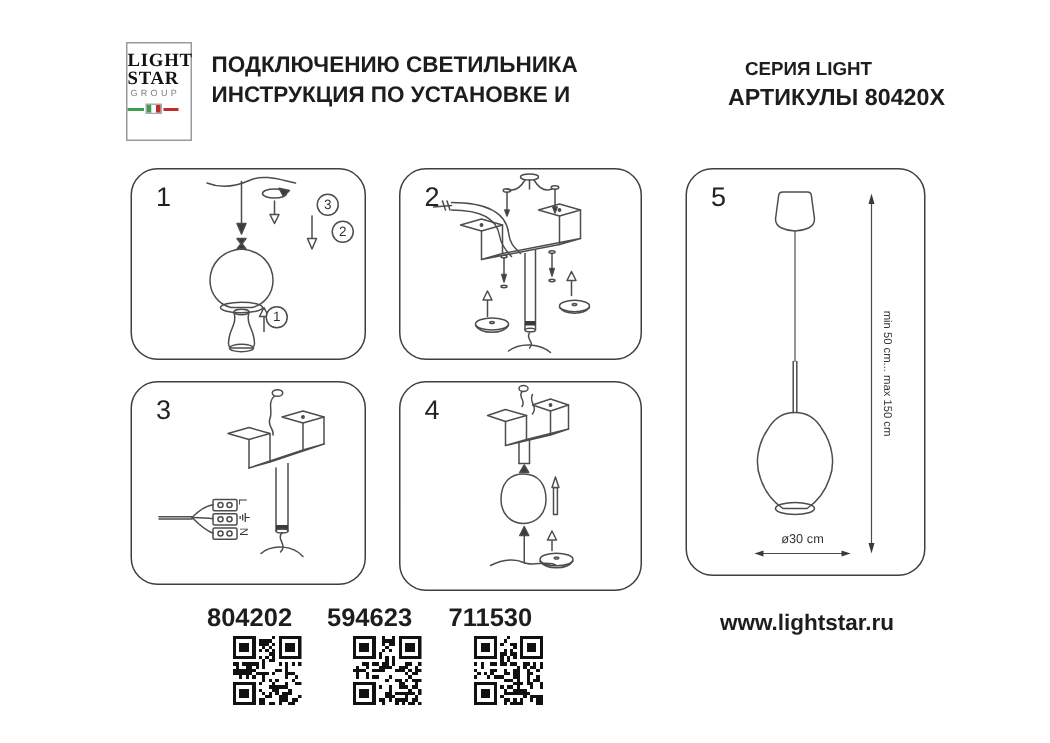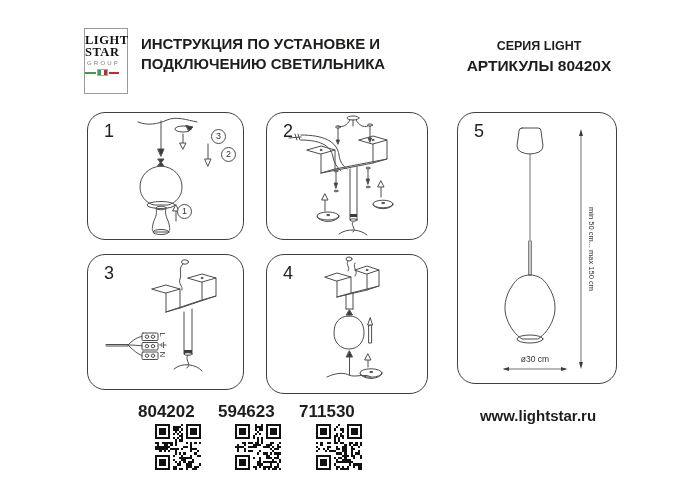--- a/index.html
+++ b/index.html
@@ -15,21 +15,21 @@
   .logo-flag{display:flex;align-items:center;width:34px;margin-top:3px;}
   .flag-bar-green{flex:1;height:2px;background:#3f9e4d;}
   .flag-bar-red{flex:1;height:2px;background:#c02b2b;}
   .flag-mini{width:9px;height:5px;display:flex;border:.5px solid #aaa;margin:0 1px;}
   .flag-mini span{flex:1;}
 
   
   #title{left:141px;top:34px;width:300px;font-weight:bold;font-size:15px;line-height:20px;}
   #series-block{left:448px;top:39px;width:182px;text-align:center;}
   #series{font-weight:bold;font-size:12.5px;}
-  #articles-title{font-weight:bold;font-size:15.5px;margin-top:4px;}
+  #articles-title{font-weight:bold;font-size:15.5px;margin-top:4px;text-align:right;}
 
   
   .panel{position:absolute;border:1.3px solid #3f3f3f;border-radius:18px;background:#fff;box-sizing:border-box;}
   #panel1{left:87px;top:112px;width:157px;height:128px;}
   #panel2{left:266px;top:112px;width:162px;height:128px;}
   #panel3{left:87px;top:254px;width:157px;height:136px;}
   #panel4{left:266px;top:254px;width:162px;height:140px;}
   #panel5{left:457px;top:112px;width:160px;height:272px;}
   .panel-num{position:absolute;left:16px;top:8px;font-size:18px;color:#222;}
   .panel svg{position:absolute;left:0;top:0;}
@@ -66,22 +66,22 @@
       <span class="flag-mini">
           <span style="background:#3f9e4d"></span>
           <span style="background:#fff"></span>
           <span style="background:#c02b2b"></span>
         </span>
       <span class="flag-bar-red"></span>
     </div>
   </div>
 
   <div id="title" class="abs">
+    <div>ПОДКЛЮЧЕНИЮ СВЕТИЛЬНИКА</div>
     <div>ИНСТРУКЦИЯ ПО УСТАНОВКЕ И</div>
-    <div>ПОДКЛЮЧЕНИЮ СВЕТИЛЬНИКА</div>
   </div>
 
   <div id="series-block" class="abs">
     <div id="series">СЕРИЯ LIGHT</div>
     <div id="articles-title">АРТИКУЛЫ 80420X</div>
   </div>
 
   <div id="panel1" class="panel">
     <span class="panel-num">1</span>
     <svg width="157" height="128" viewBox="0 0 157 128">

